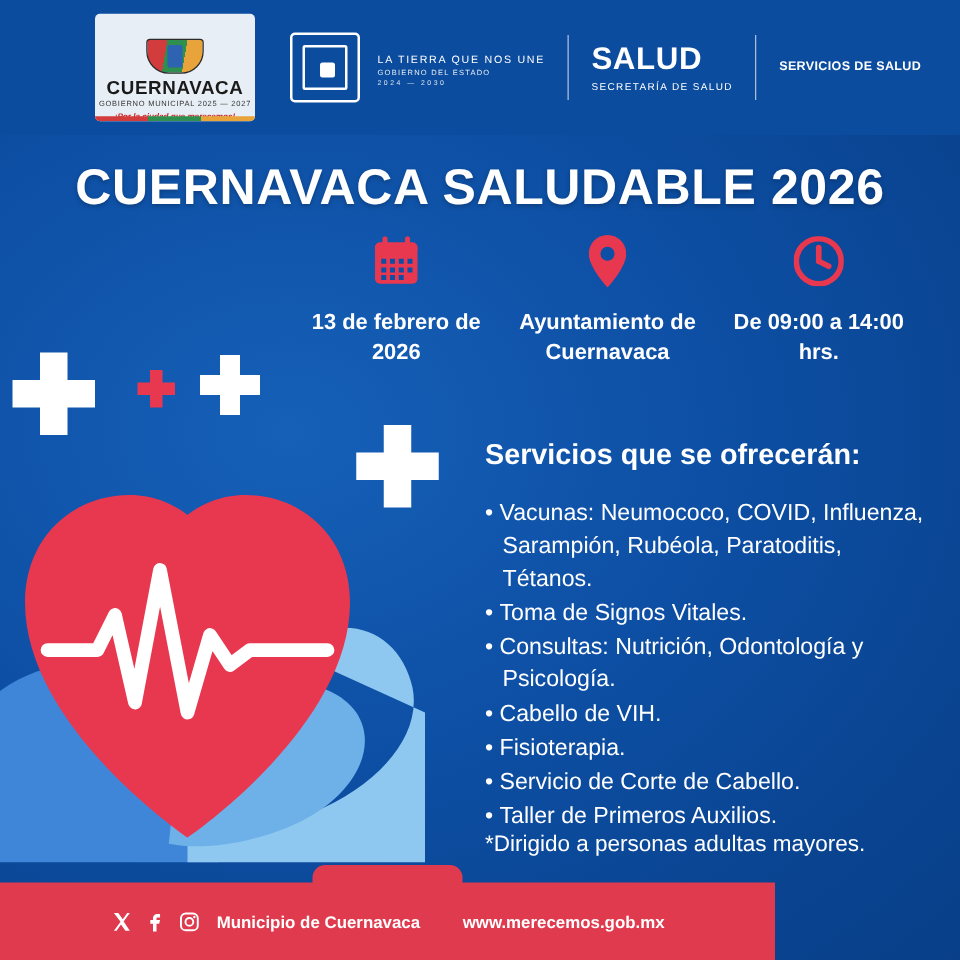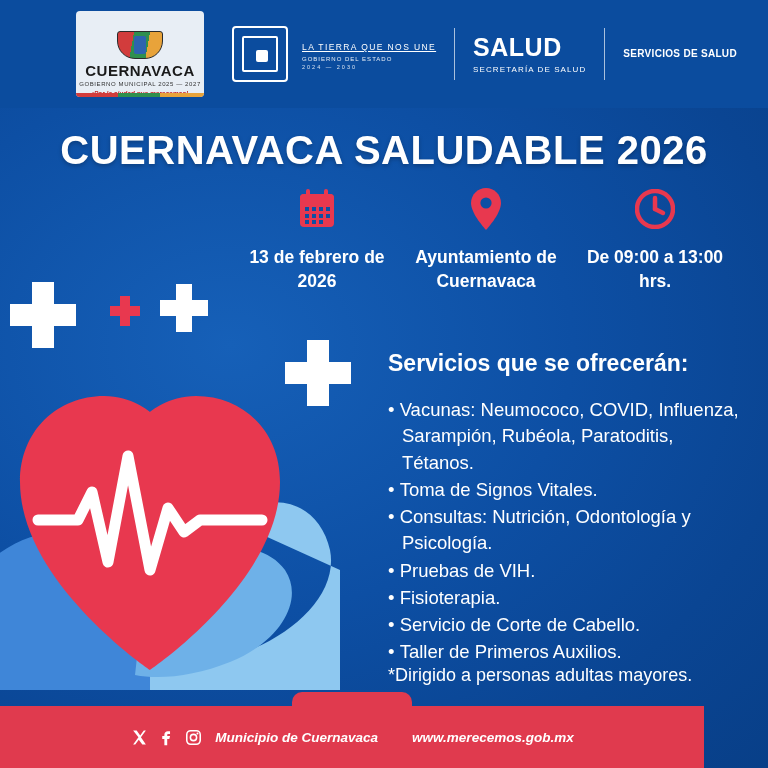--- a/index.html
+++ b/index.html
@@ -70,21 +70,21 @@
     border: 2px solid #fff; border-radius:2px;
   }
   .glyph::after{
     content:""; position:absolute; left:22px; top:22px; width:12px; height:12px;
     background:#fff; border-radius:2px;
   }
   .morelos-text .m1 {
     font-size: 30px; font-weight: bold; letter-spacing: 1px; line-height: 1;
   }
   .morelos-text .m2 {
-    font-size: 8.5px; letter-spacing: 1.4px; margin-top: 4px; text-decoration: underline;
+    font-size: 8.5px; letter-spacing: 1.4px; margin-top: 4px;
   }
   .morelos-text .m3 {
     font-size: 6px; letter-spacing: 1px; margin-top: 4px; opacity: .9;
   }
   .morelos-text .m4 {
     font-size: 5.5px; letter-spacing: 2px; margin-top: 2px; opacity: .85;
   }
   .vline { width: 1px; height: 52px; background: rgba(255,255,255,.65); margin: 0 18px; }
   .salud-text .s1 { font-size: 25px; font-weight: bold; letter-spacing: .5px; line-height: 1; }
   .salud-text .s2 { font-size: 8px; letter-spacing: 1.1px; margin-top: 5px; }
@@ -124,23 +124,23 @@
   .svc-list li { list-style: none; text-indent: -14px; padding-left: 14px; margin-bottom: 1px; }
   .svc-list li b { font-weight: normal; }
   .svc-list li span.reg { font-weight: normal; }
   .note {
     position: absolute; left: 388px; top: 665px;
     font-size: 18px;
   }
 
   
   .bottombar {
-    position: absolute; bottom: 0; left: 0; width: 704px; height: 62px;
+    position: absolute; bottom: 0; left: 0; width: 620px; height: 62px;
     background: #e03a4e;
-    display: flex; align-items: center; justify-content: center; font-style: italic;
+    display: flex; align-items: center; justify-content: center;
   }
   .bottombar .tab {
     position: absolute; top: -14px; left: 50%; transform: translateX(-50%);
     width: 120px; height: 16px; background: #e03a4e; border-radius: 10px 10px 0 0;
   }
   .social { display: flex; align-items: center; gap: 8px; font-size: 13.5px; font-weight: bold; }
   .sicon { width: 19px; height: 19px; display:flex; align-items:center; justify-content:center; }
   .handle { margin-left: 4px; }
   .url { margin-left: 26px; font-size: 13.5px; }
 </style>
@@ -220,21 +220,21 @@
     </div>
 
     <div class="infoitem">
       <div class="ico">
         <svg width="40" height="40" viewBox="0 0 40 40" aria-hidden="true">
           <circle cx="20" cy="20" r="18" fill="none" stroke="#e8384f" stroke-width="4.5"></circle>
           <line x1="20" y1="20" x2="20" y2="9" stroke="#e8384f" stroke-width="4.5" stroke-linecap="round"></line>
           <line x1="20" y1="20" x2="28" y2="24" stroke="#e8384f" stroke-width="4.5" stroke-linecap="round"></line>
         </svg>
       </div>
-      <div class="txt">De 09:00 a 13:00 hrs.</div>
+      <div class="txt">De 09:00 a 14:00 hrs.</div>
     </div>
   </div>
 
   <div class="art">
     <svg width="380" height="420" viewBox="0 0 380 420" aria-hidden="true">
 
       <g fill="#ffffff">
         <path d="M10 34h22V12h22v22h22v22H54v22H32V56H10z" transform="translate(0,0)"></path>
         <path d="M160 30h16V14h16v16h16v16h-16v16h-16V46h-16z" fill="#ffffff"></path>
         <path d="M285 92h22V70h22v22h22v22h-22v22h-22v-22h-22z" fill="#ffffff"></path>
@@ -254,21 +254,21 @@
       <polyline points="38,250 78,250 92,222 108,292 128,186 150,300 168,238 184,262 200,250 262,250" fill="none" stroke="#ffffff" stroke-width="11" stroke-linejoin="round" stroke-linecap="round"></polyline>
     </svg>
   </div>
 
   <div class="svc-title">Servicios que se ofrecerán:</div>
 
   <ul class="svc-list">
     <li>•&nbsp;<b>Vacunas:</b><span class="reg"> Neumococo, COVID, Influenza, Sarampión, Rubéola, Paratoditis, Tétanos.</span></li>
     <li>•&nbsp;<b>Toma de Signos Vitales.</b><span class="reg"></span></li>
     <li>•&nbsp;<b>Consultas:</b><span class="reg"> Nutrición, Odontología y Psicología.</span></li>
-    <li>•&nbsp;<b>Pruebas de VIH.</b><span class="reg"></span></li>
+    <li>•&nbsp;<b>Cabello de VIH.</b><span class="reg"></span></li>
     <li>•&nbsp;<b>Fisioterapia.</b><span class="reg"></span></li>
     <li>•&nbsp;<b>Servicio de Corte de Cabello.</b><span class="reg"></span></li>
     <li>•&nbsp;<b>Taller de Primeros Auxilios</b><span class="reg">.</span></li>
   </ul>
 
   <div class="note">*Dirigido a personas adultas mayores.</div>
 
   <div class="bottombar">
     <div class="tab"></div>
     <div class="social">

